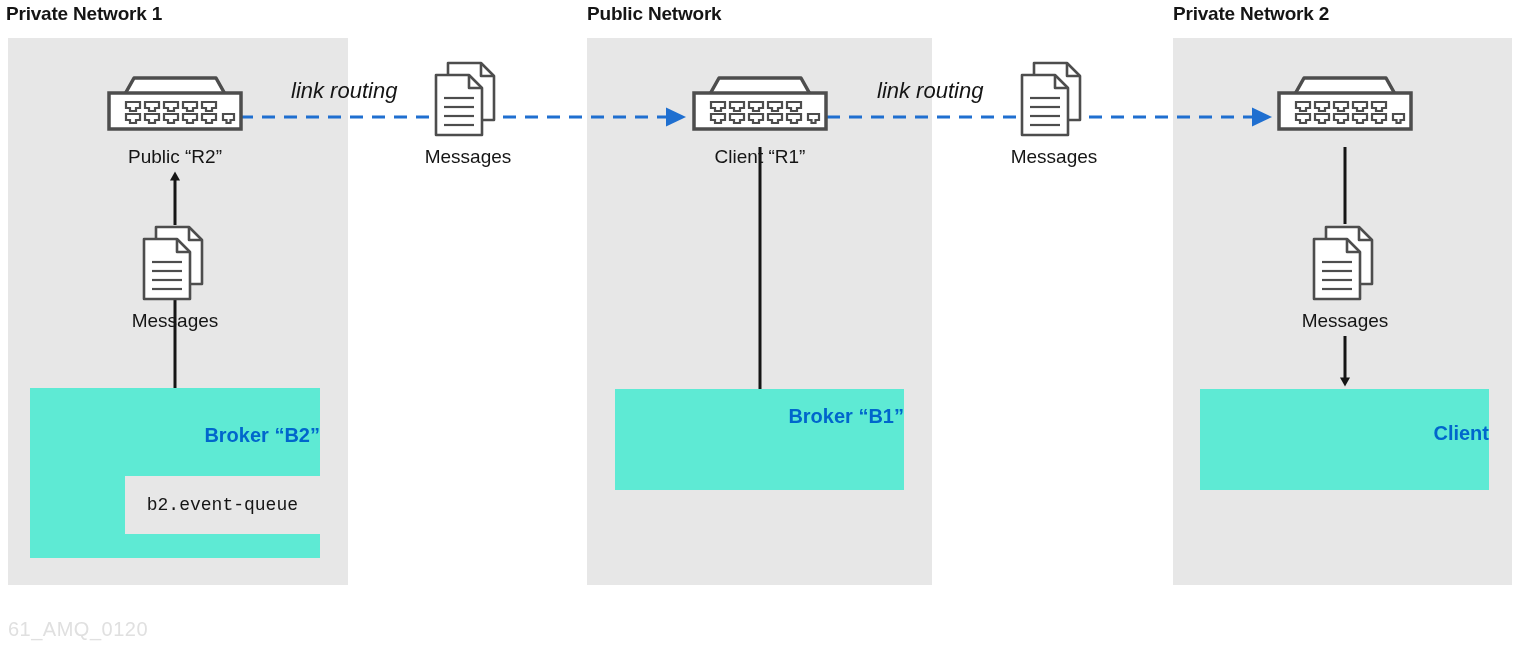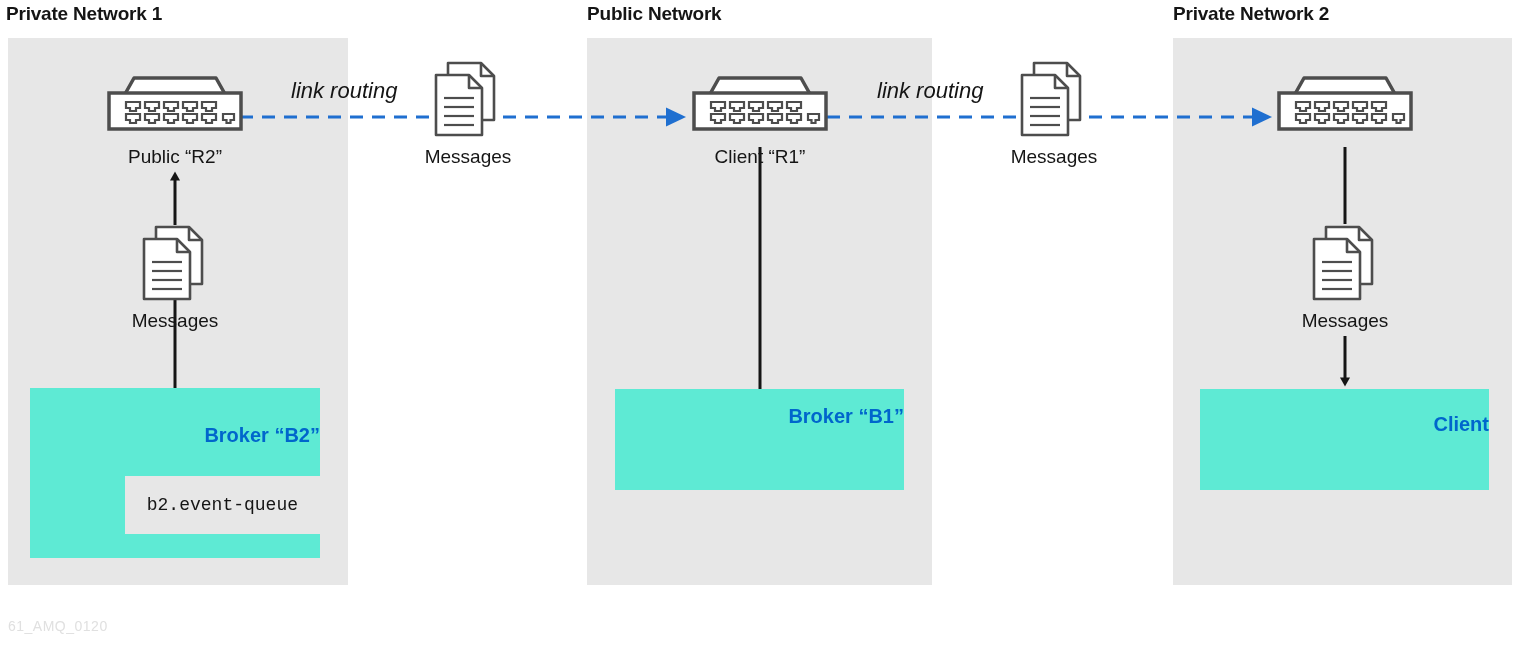--- a/index.html
+++ b/index.html
@@ -66,21 +66,21 @@
   .queue-chip {
     background: #e7e7e7;
     color: #151515;
     font-family: "Liberation Mono", monospace;
     font-size: 18px;
     padding: 19px 22px;
     white-space: nowrap;
   }
   .footer {
     position: absolute;
-    font-size: 14px;
+    font-size: 20px;
     color: #e0e0e0;
     letter-spacing: 0.5px;
     font-family: "Liberation Sans", sans-serif;
     white-space: nowrap;
   }
   svg { position: absolute; left: 0; top: 0; overflow: visible; }
   .icon-svg { position: absolute; }
 </style>
 </head>
 <body>
@@ -239,18 +239,18 @@
     <g stroke="#4d4d4d" stroke-width="2.2">
       <line x1="12" y1="38" x2="42" y2="38"></line>
       <line x1="12" y1="47" x2="42" y2="47"></line>
       <line x1="12" y1="56" x2="42" y2="56"></line>
       <line x1="12" y1="65" x2="42" y2="65"></line>
     </g>
   </svg>
   <div class="node-label" style="left:1245px; top:310px; width:200px;">Messages</div>
 
   <div class="box" style="left:1200px; top:389px; width:289px; height:101px;">
-    <div class="box-title" style="margin-top:24px;">Client</div>
+    <div class="box-title" style="margin-top:33px;">Client</div>
   </div>
 
   <div class="footer" style="left:8px; top:618px;">61_AMQ_0120</div>
 
 </div>
 
 </body></html>

